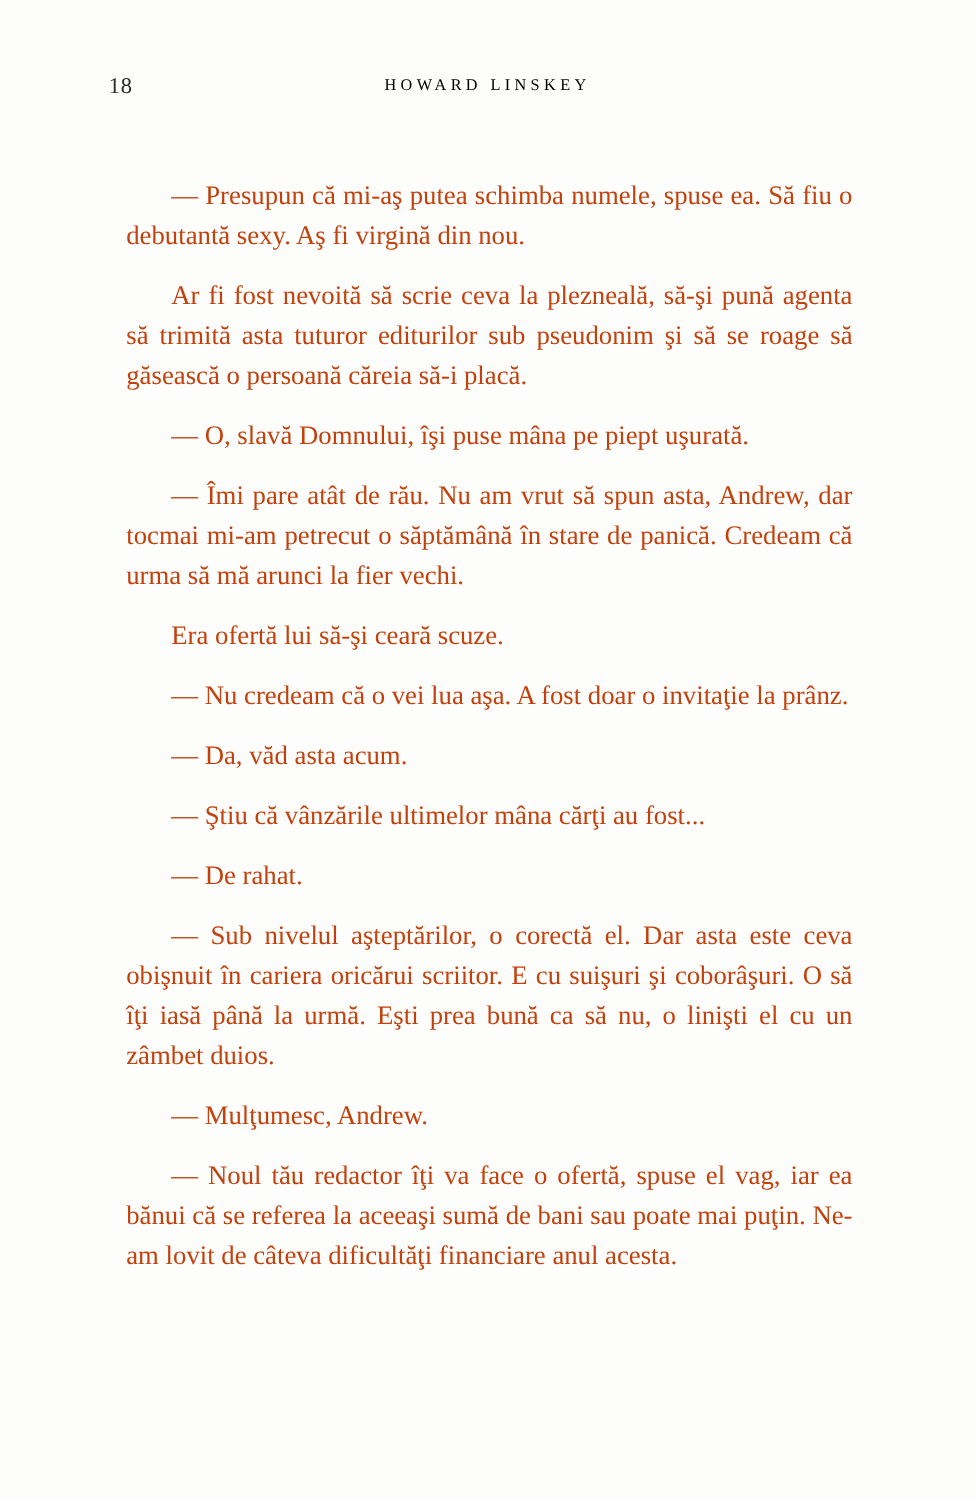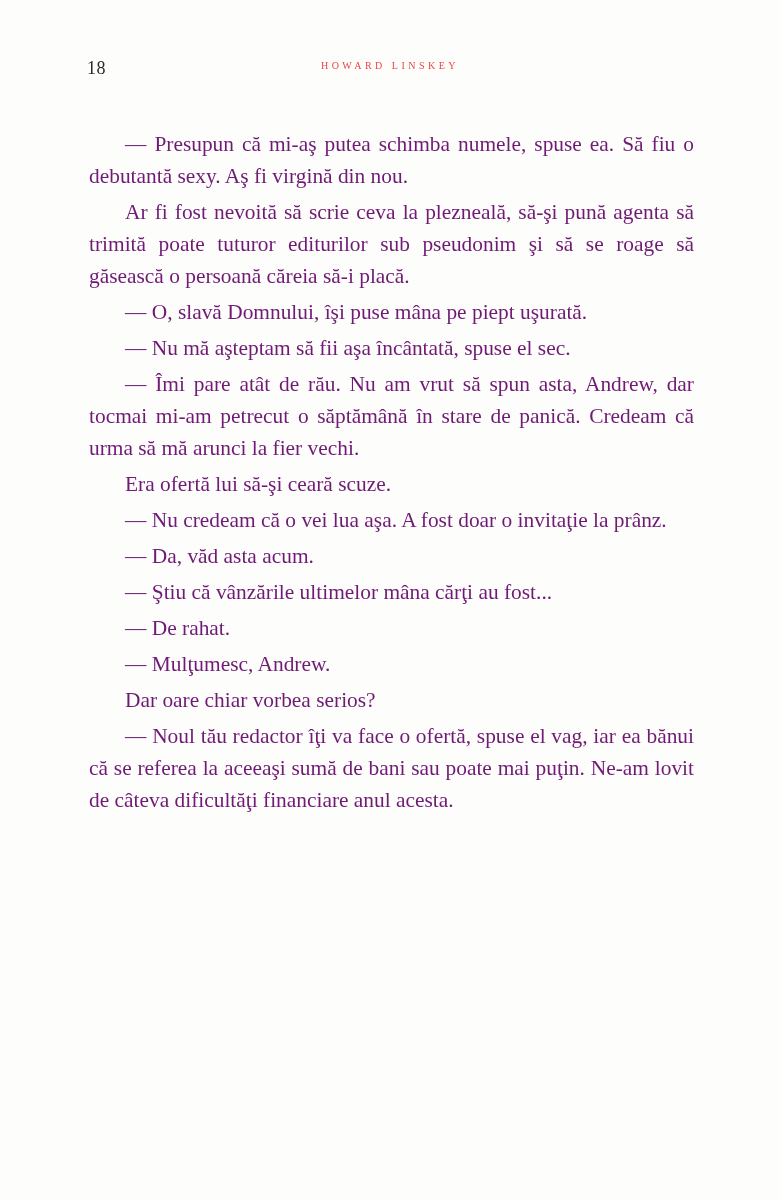--- a/index.html
+++ b/index.html
@@ -31,58 +31,57 @@
     font-size: 18px;
     letter-spacing: 0.5px;
     color: #2a2a2a;
   }
   .running-head {
     position: absolute;
     left: 0;
     right: 0;
     top: 2px;
     text-align: center;
-    font-size: 10px;
+    font-size: 13px;
     letter-spacing: 3.5px;
-    color: #ef4444;
+    color: #000000;
   }
   .text-block {
     position: absolute;
     top: 124px;
     left: 85px;
     width: 613px;
   }
   .text-block p {
-    margin: 4px;
+    margin: 16px;
     text-indent: 36px;
     font-size: 21.4px;
     line-height: 32px;
     text-align: justify;
-    color: #701a75;
+    color: #c2410c;
   }
 </style>
 </head>
 <body>
 
 <div class="page">
 
   <div class="running-header">
     <span class="page-number">18</span>
     <span class="running-head">HOWARD LINSKEY</span>
   </div>
 
   <div class="text-block">
     <p>— Presupun că mi-aş putea schimba numele, spuse ea. Să fiu o debutantă sexy. Aş fi virgină din nou.</p>
-    <p>Ar fi fost nevoită să scrie ceva la plezneală, să-şi pună agenta să trimită poate tuturor editurilor sub pseudonim şi să se roage să găsească o persoană căreia să-i placă.</p>
+    <p>Ar fi fost nevoită să scrie ceva la plezneală, să-şi pună agenta să trimită asta tuturor editurilor sub pseudonim şi să se roage să găsească o persoană căreia să-i placă.</p>
     <p>— O, slavă Domnului, îşi puse mâna pe piept uşurată.</p>
-    <p>— Nu mă aşteptam să fii aşa încântată, spuse el sec.</p>
     <p>— Îmi pare atât de rău. Nu am vrut să spun asta, Andrew, dar tocmai mi-am petrecut o săptămână în stare de panică. Credeam că urma să mă arunci la fier vechi.</p>
     <p>Era ofertă lui să-şi ceară scuze.</p>
     <p>— Nu credeam că o vei lua aşa. A fost doar o invitaţie la prânz.</p>
     <p>— Da, văd asta acum.</p>
     <p>— Ştiu că vânzările ultimelor mâna cărţi au fost...</p>
     <p>— De rahat.</p>
+    <p>— Sub nivelul aşteptărilor, o corectă el. Dar asta este ceva obişnuit în cariera oricărui scriitor. E cu suişuri şi coborâşuri. O să îţi iasă până la urmă. Eşti prea bună ca să nu, o linişti el cu un zâmbet duios.</p>
     <p>— Mulţumesc, Andrew.</p>
-    <p>Dar oare chiar vorbea serios?</p>
     <p>— Noul tău redactor îţi va face o ofertă, spuse el vag, iar ea bănui că se referea la aceeaşi sumă de bani sau poate mai puţin. Ne-am lovit de câteva dificultăţi financiare anul acesta.</p>
   </div>
 
 </div>
 
 </body></html>

